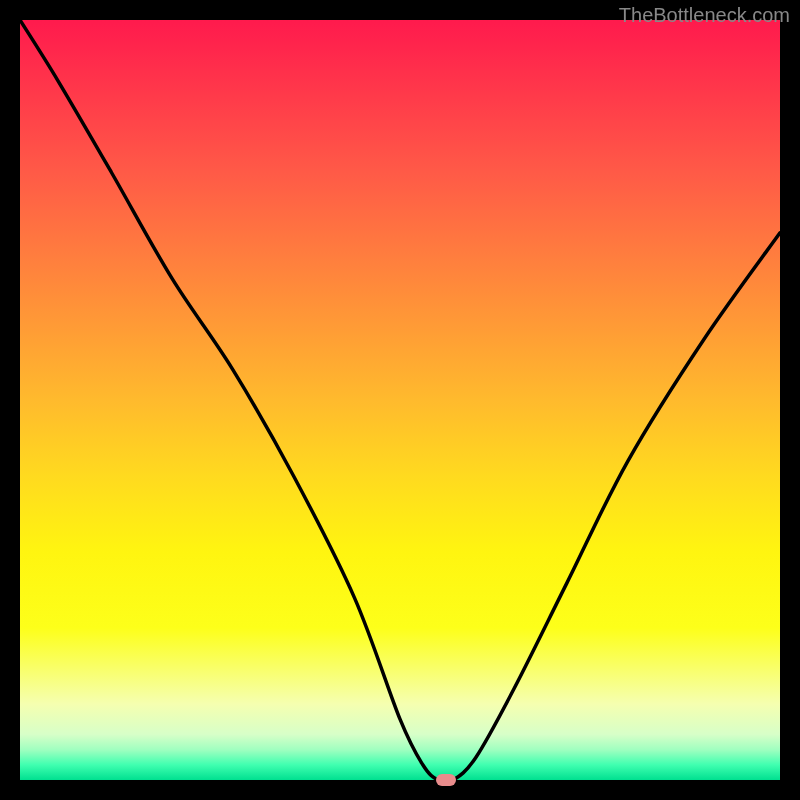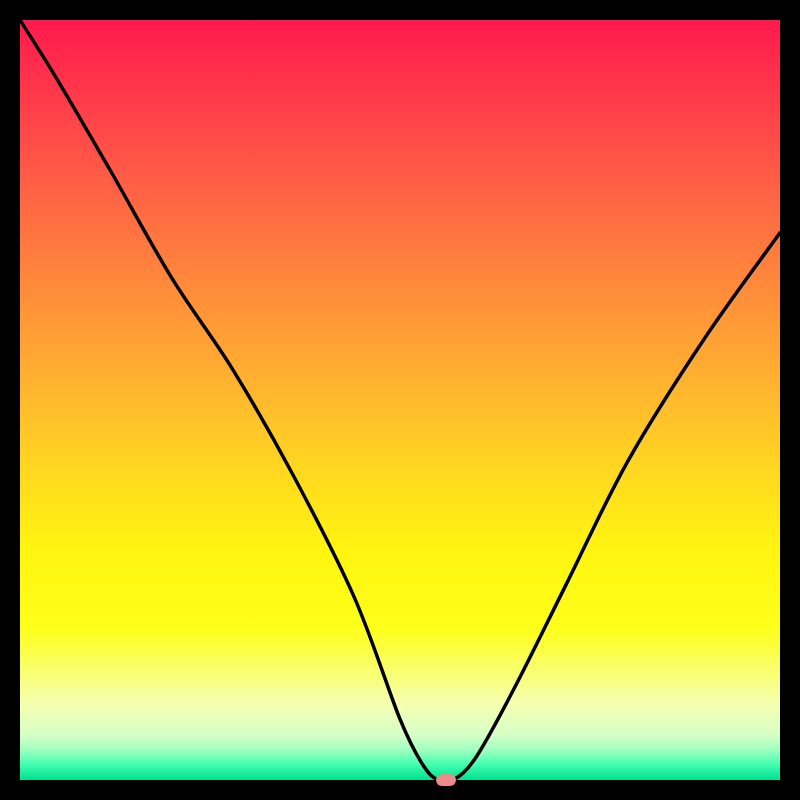--- a/index.html
+++ b/index.html
@@ -69,20 +69,21 @@
     height: 12px;
     background: #e88c8c;
     border-radius: 6px;
     transform: translate(-50%, -50%);
   }
 </style>
 </head>
 <body>
 
 <div class="chart-container">
+  <div class="watermark">TheBottleneck.com</div>
   <div class="plot-area">
     <div class="gradient-bg"></div>
     <svg class="curve" viewBox="0 0 760 760" preserveAspectRatio="none">
       <path d="M0 0 C 6.333333333333333 10.133333333333326, 22.799999999999997 35.466666666666626, 38 60.799999999999955 C 53.2 86.13333333333328, 72.2 119.06666666666666, 91.2 152 C 110.2 184.93333333333334, 131.73333333333332 225.46666666666664, 152 258.4 C 172.26666666666668 291.3333333333333, 192.53333333333336 316.66666666666663, 212.8 349.59999999999997 C 233.06666666666666 382.5333333333333, 253.33333333333331 418, 273.59999999999997 456 C 293.8666666666666 494, 316.66666666666663 537.0666666666667, 334.4 577.6 C 352.1333333333333 618.1333333333333, 368.6 671.3333333333334, 380 699.2 C 391.4 727.0666666666667, 396.4666666666667 734.6666666666666, 402.8 744.8 C 409.1333333333333 754.9333333333333, 412.9333333333334 757.4666666666667, 418.00000000000006 760 C 423.0666666666667 762.5333333333333, 426.8666666666667 763.8, 433.2 760 C 439.5333333333333 756.2, 445.8666666666667 752.4000000000001, 456 737.2 C 466.1333333333333 722, 478.8 697.9333333333333, 494 668.8 C 509.2 639.6666666666666, 528.1999999999999 600.4, 547.1999999999999 562.4 C 566.1999999999999 524.4, 585.2 481.3333333333333, 608 440.8 C 630.8 400.2666666666667, 658.6666666666666 357.20000000000005, 684 319.20000000000005 C 709.3333333333334 281.20000000000005, 747.3333333333334 230.5333333333334, 760 212.80000000000007" id="curve-path" fill="none" stroke="#000" stroke-width="3.5" stroke-linecap="round"></path>
     </svg>
     <div class="marker" id="marker" style="left: 425.6px; top: 760px;"></div>
   </div>
 </div>
 
 </body></html>

